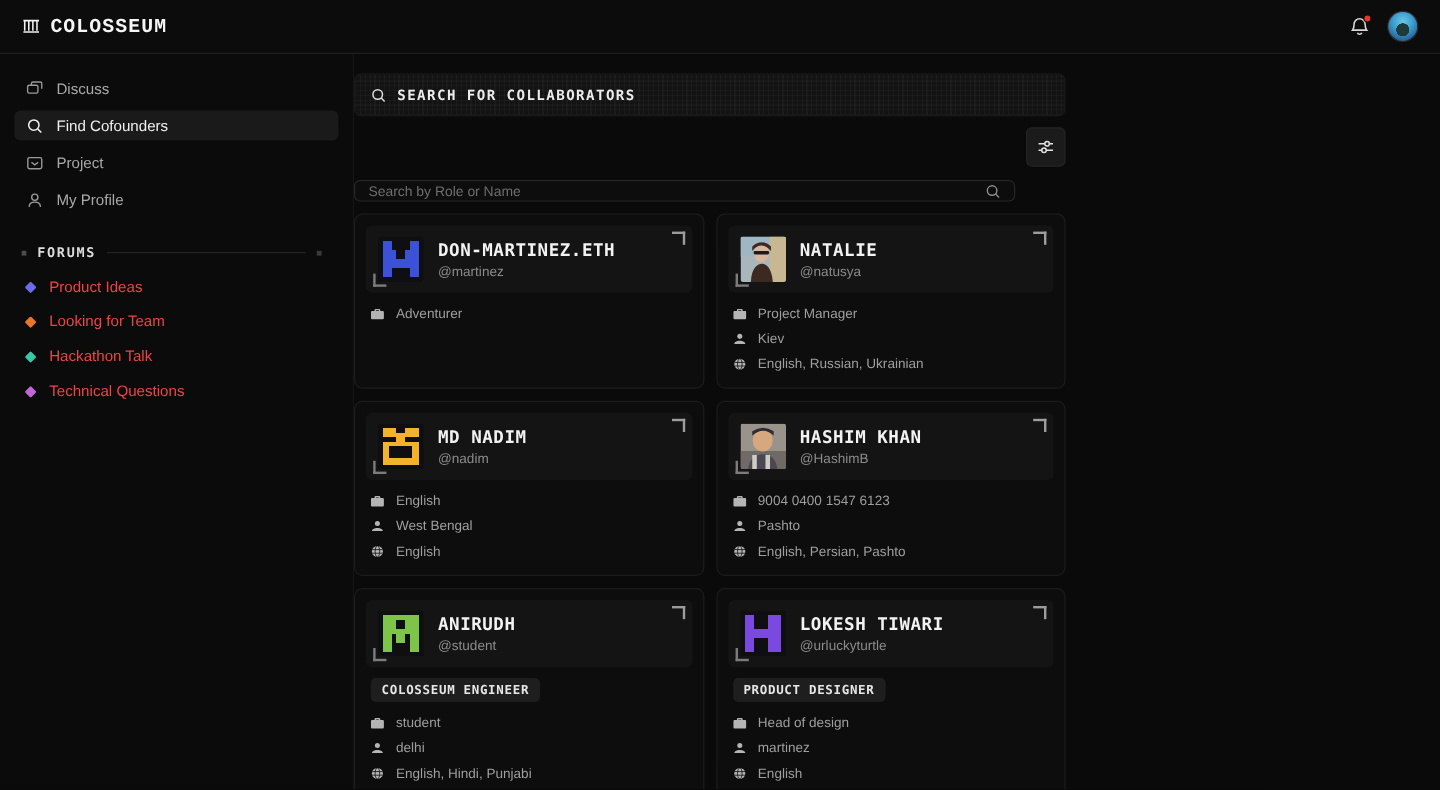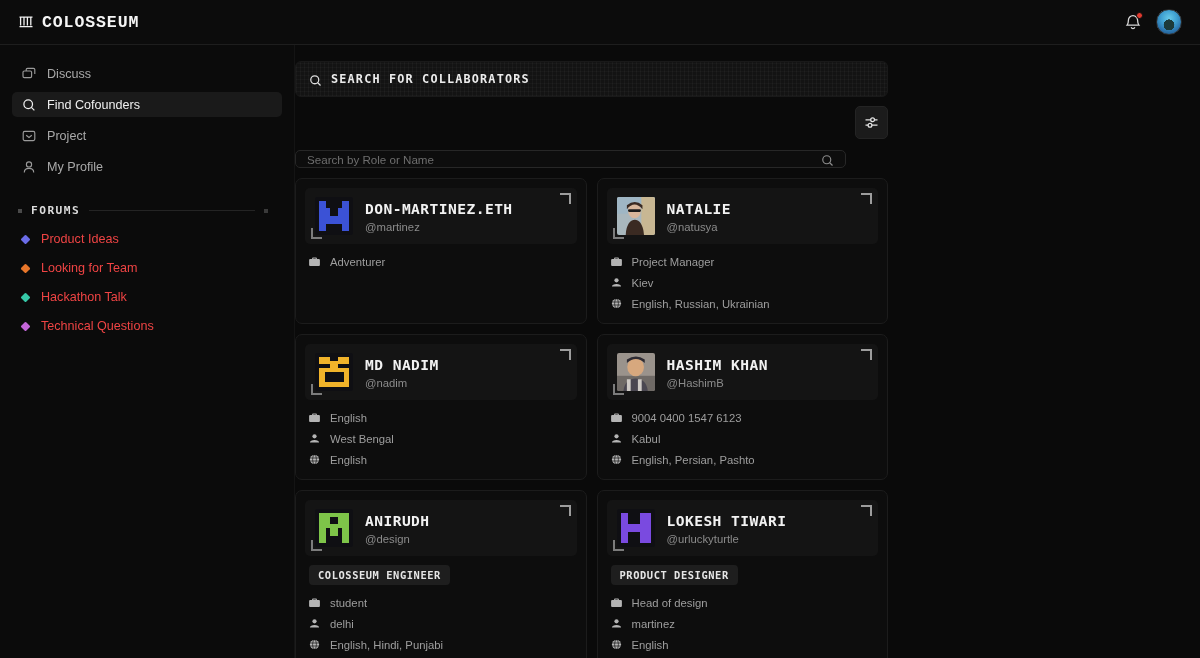--- a/index.html
+++ b/index.html
@@ -464,21 +464,21 @@
                 </span>
                 <span>9004 0400 1547 6123</span>
               </div>
               <div class="row">
                 <span class="ico">
                   <svg viewBox="0 0 11 11" fill="currentColor">
                       <circle cx="5.5" cy="3.3" r="2.1"></circle>
                       <path d="M.9 9.6c0-1.6 2-2.7 4.6-2.7s4.6 1.1 4.6 2.7z"></path>
                     </svg>
                 </span>
-                <span>Kabul</span>
+                <span>Pashto</span>
               </div>
               <div class="row">
                 <span class="ico">
                   <svg viewBox="0 0 11 11" fill="currentColor">
                       <circle cx="5.5" cy="5.5" r="4.6"></circle>
                       <ellipse cx="5.5" cy="5.5" rx="1.9" ry="4.6" fill="none" stroke="#141414" stroke-width=".7"></ellipse>
                       <path d="M1.1 4h8.8M1.1 7h8.8" stroke="#141414" stroke-width=".7"></path>
                     </svg>
                 </span>
                 <span>English, Persian, Pashto</span>
@@ -497,21 +497,21 @@
                     <rect x="1" y="1" width="8" height="4"></rect>
                     <rect x="1" y="5" width="2" height="4"></rect>
                       <rect x="4" y="5" width="2" height="2"></rect>
                     <rect x="7" y="5" width="2" height="4"></rect>
                   </g>
                   <rect x="4" y="2" width="2" height="2" fill="#0f0f13"></rect>
                 </svg>
               </span>
               <span class="namewrap">
                 <span class="cname">ANIRUDH</span>
-                <span class="chandle" style="display:block">@design</span>
+                <span class="chandle" style="display:block">@student</span>
               </span>
             </div>
             <div class="tags">
               <span class="tag">COLOSSEUM ENGINEER</span>
             </div>
             <div class="rows">
               <div class="row">
                 <span class="ico">
                   <svg viewBox="0 0 11 11" fill="currentColor">
                       <path d="M4 1.4h3a.9.9 0 0 1 .9.9v.8h2a1 1 0 0 1 1 1v5a1 1 0 0 1-1 1H1.1a1 1 0 0 1-1-1v-5a1 1 0 0 1 1-1h2v-.8a.9.9 0 0 1 .9-.9zm.3 1.7h2.4v-.6H4.3z"></path>

